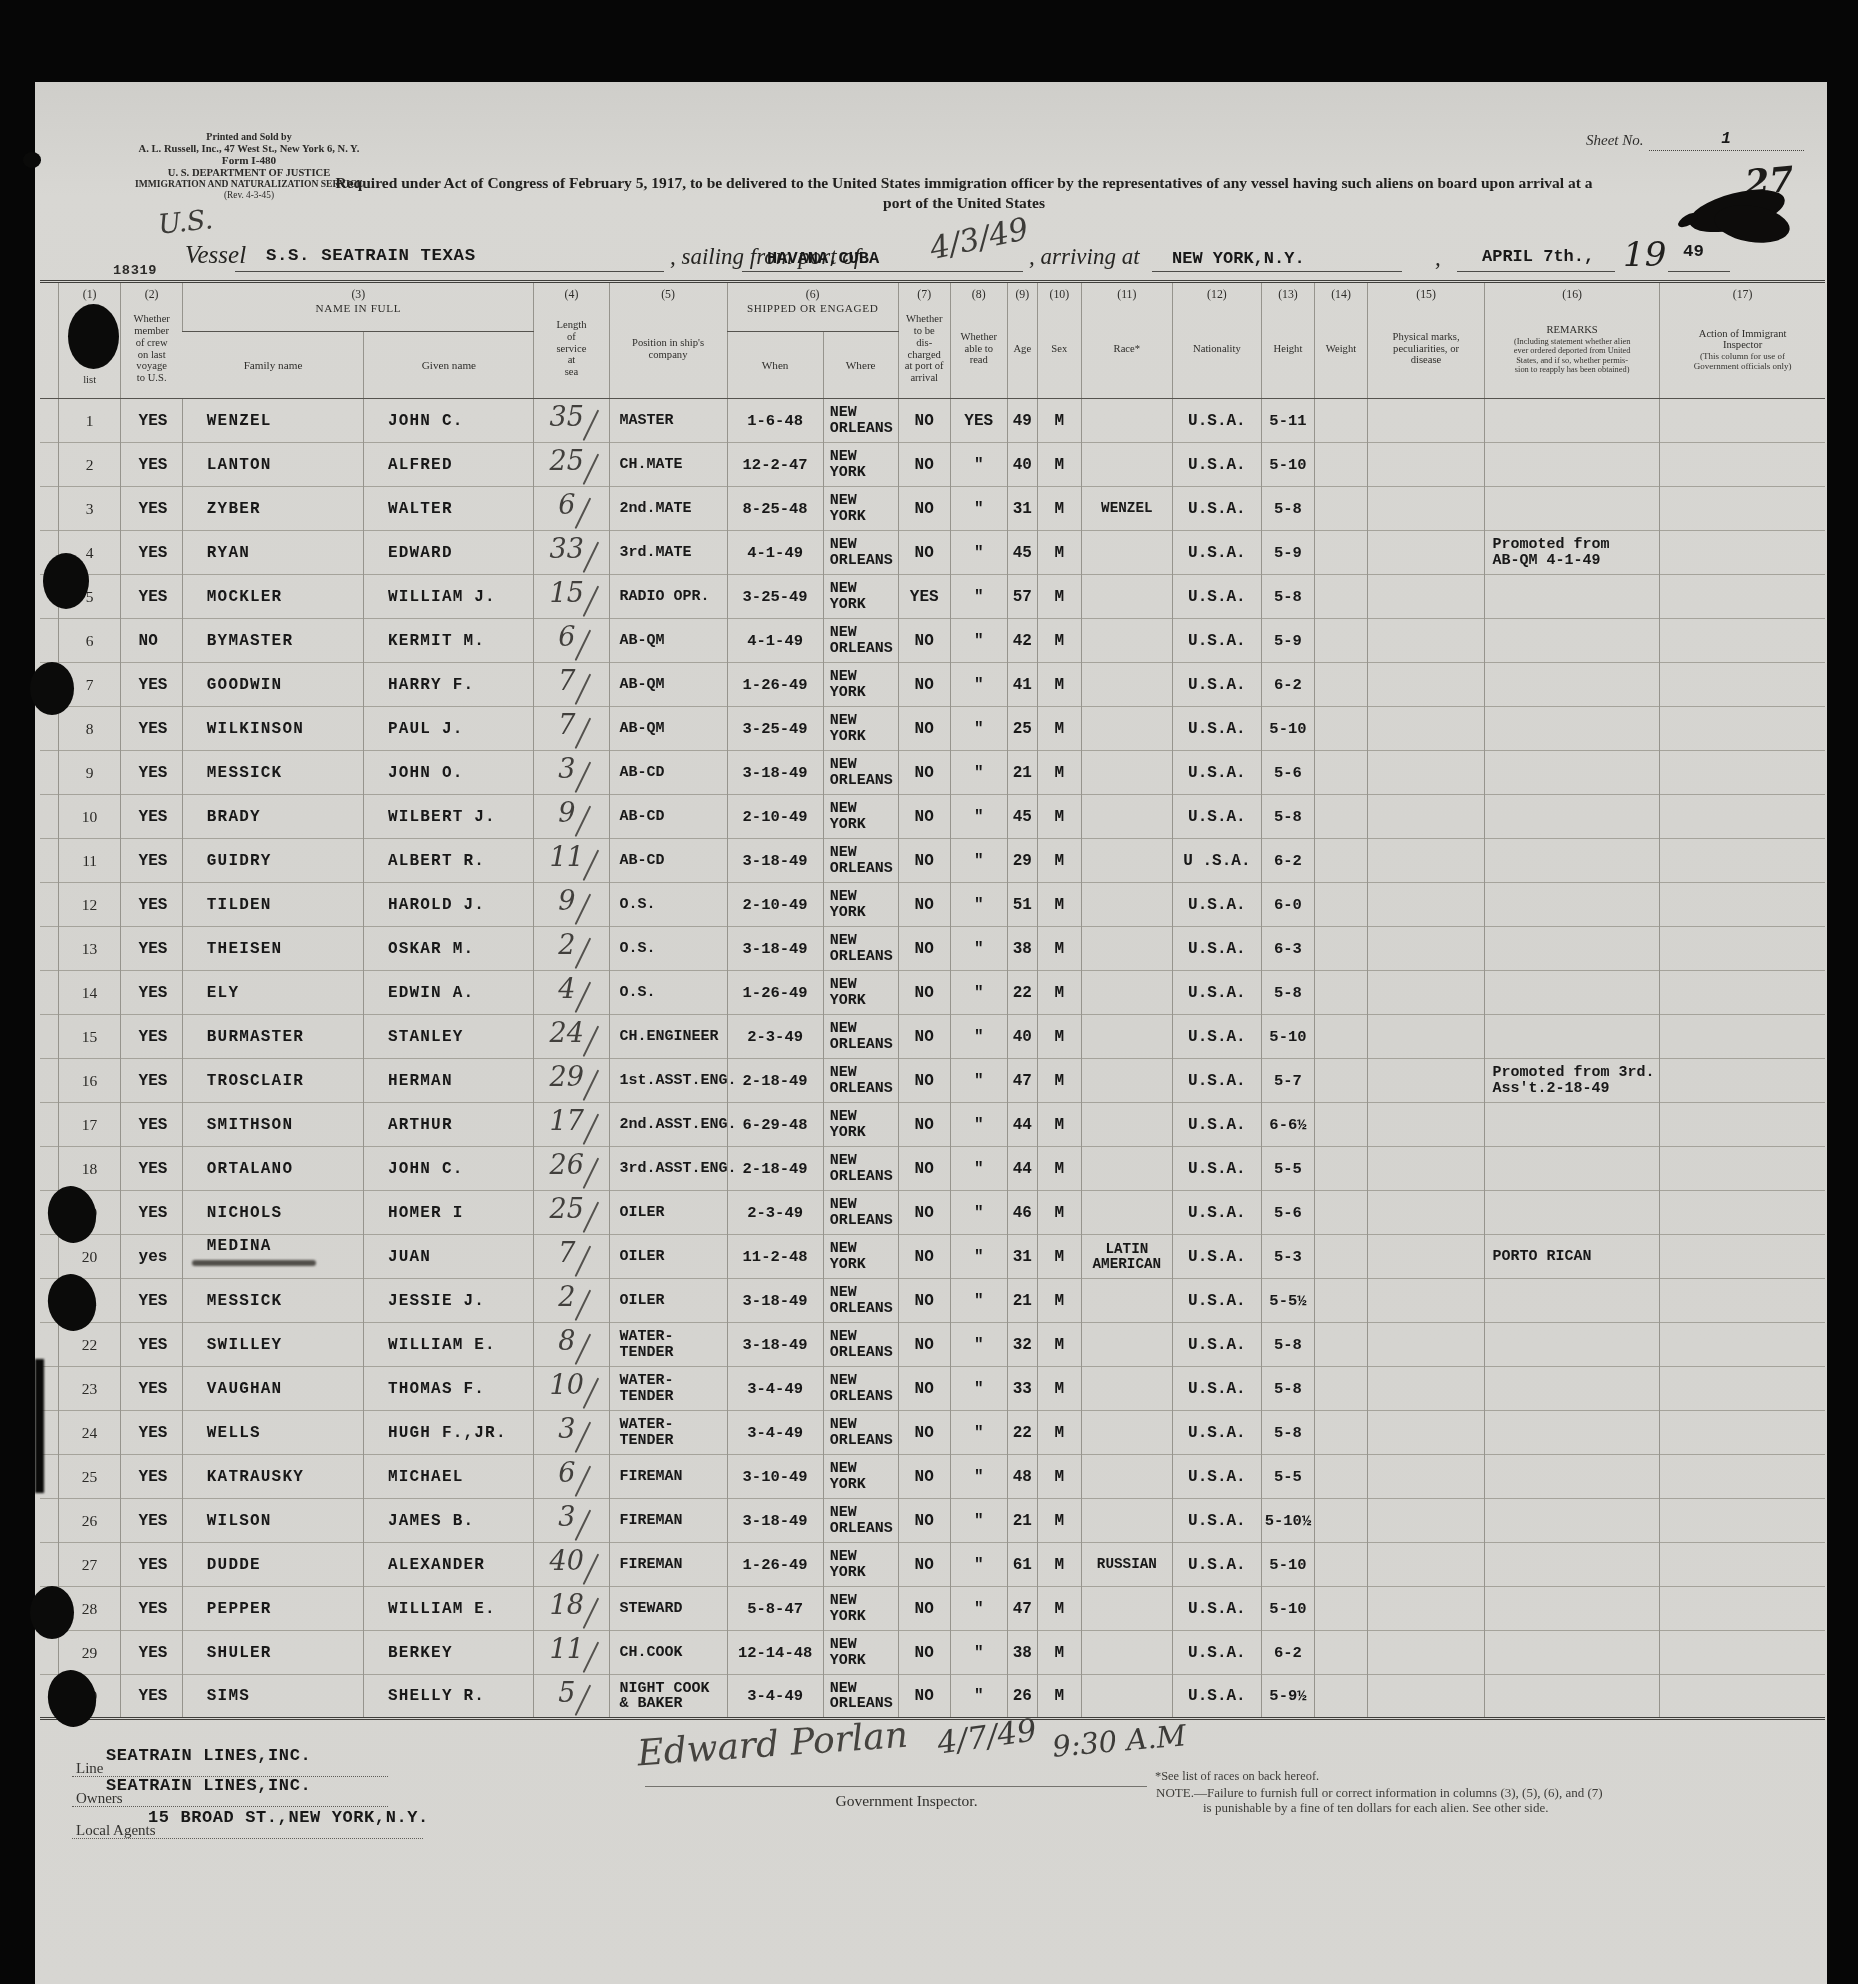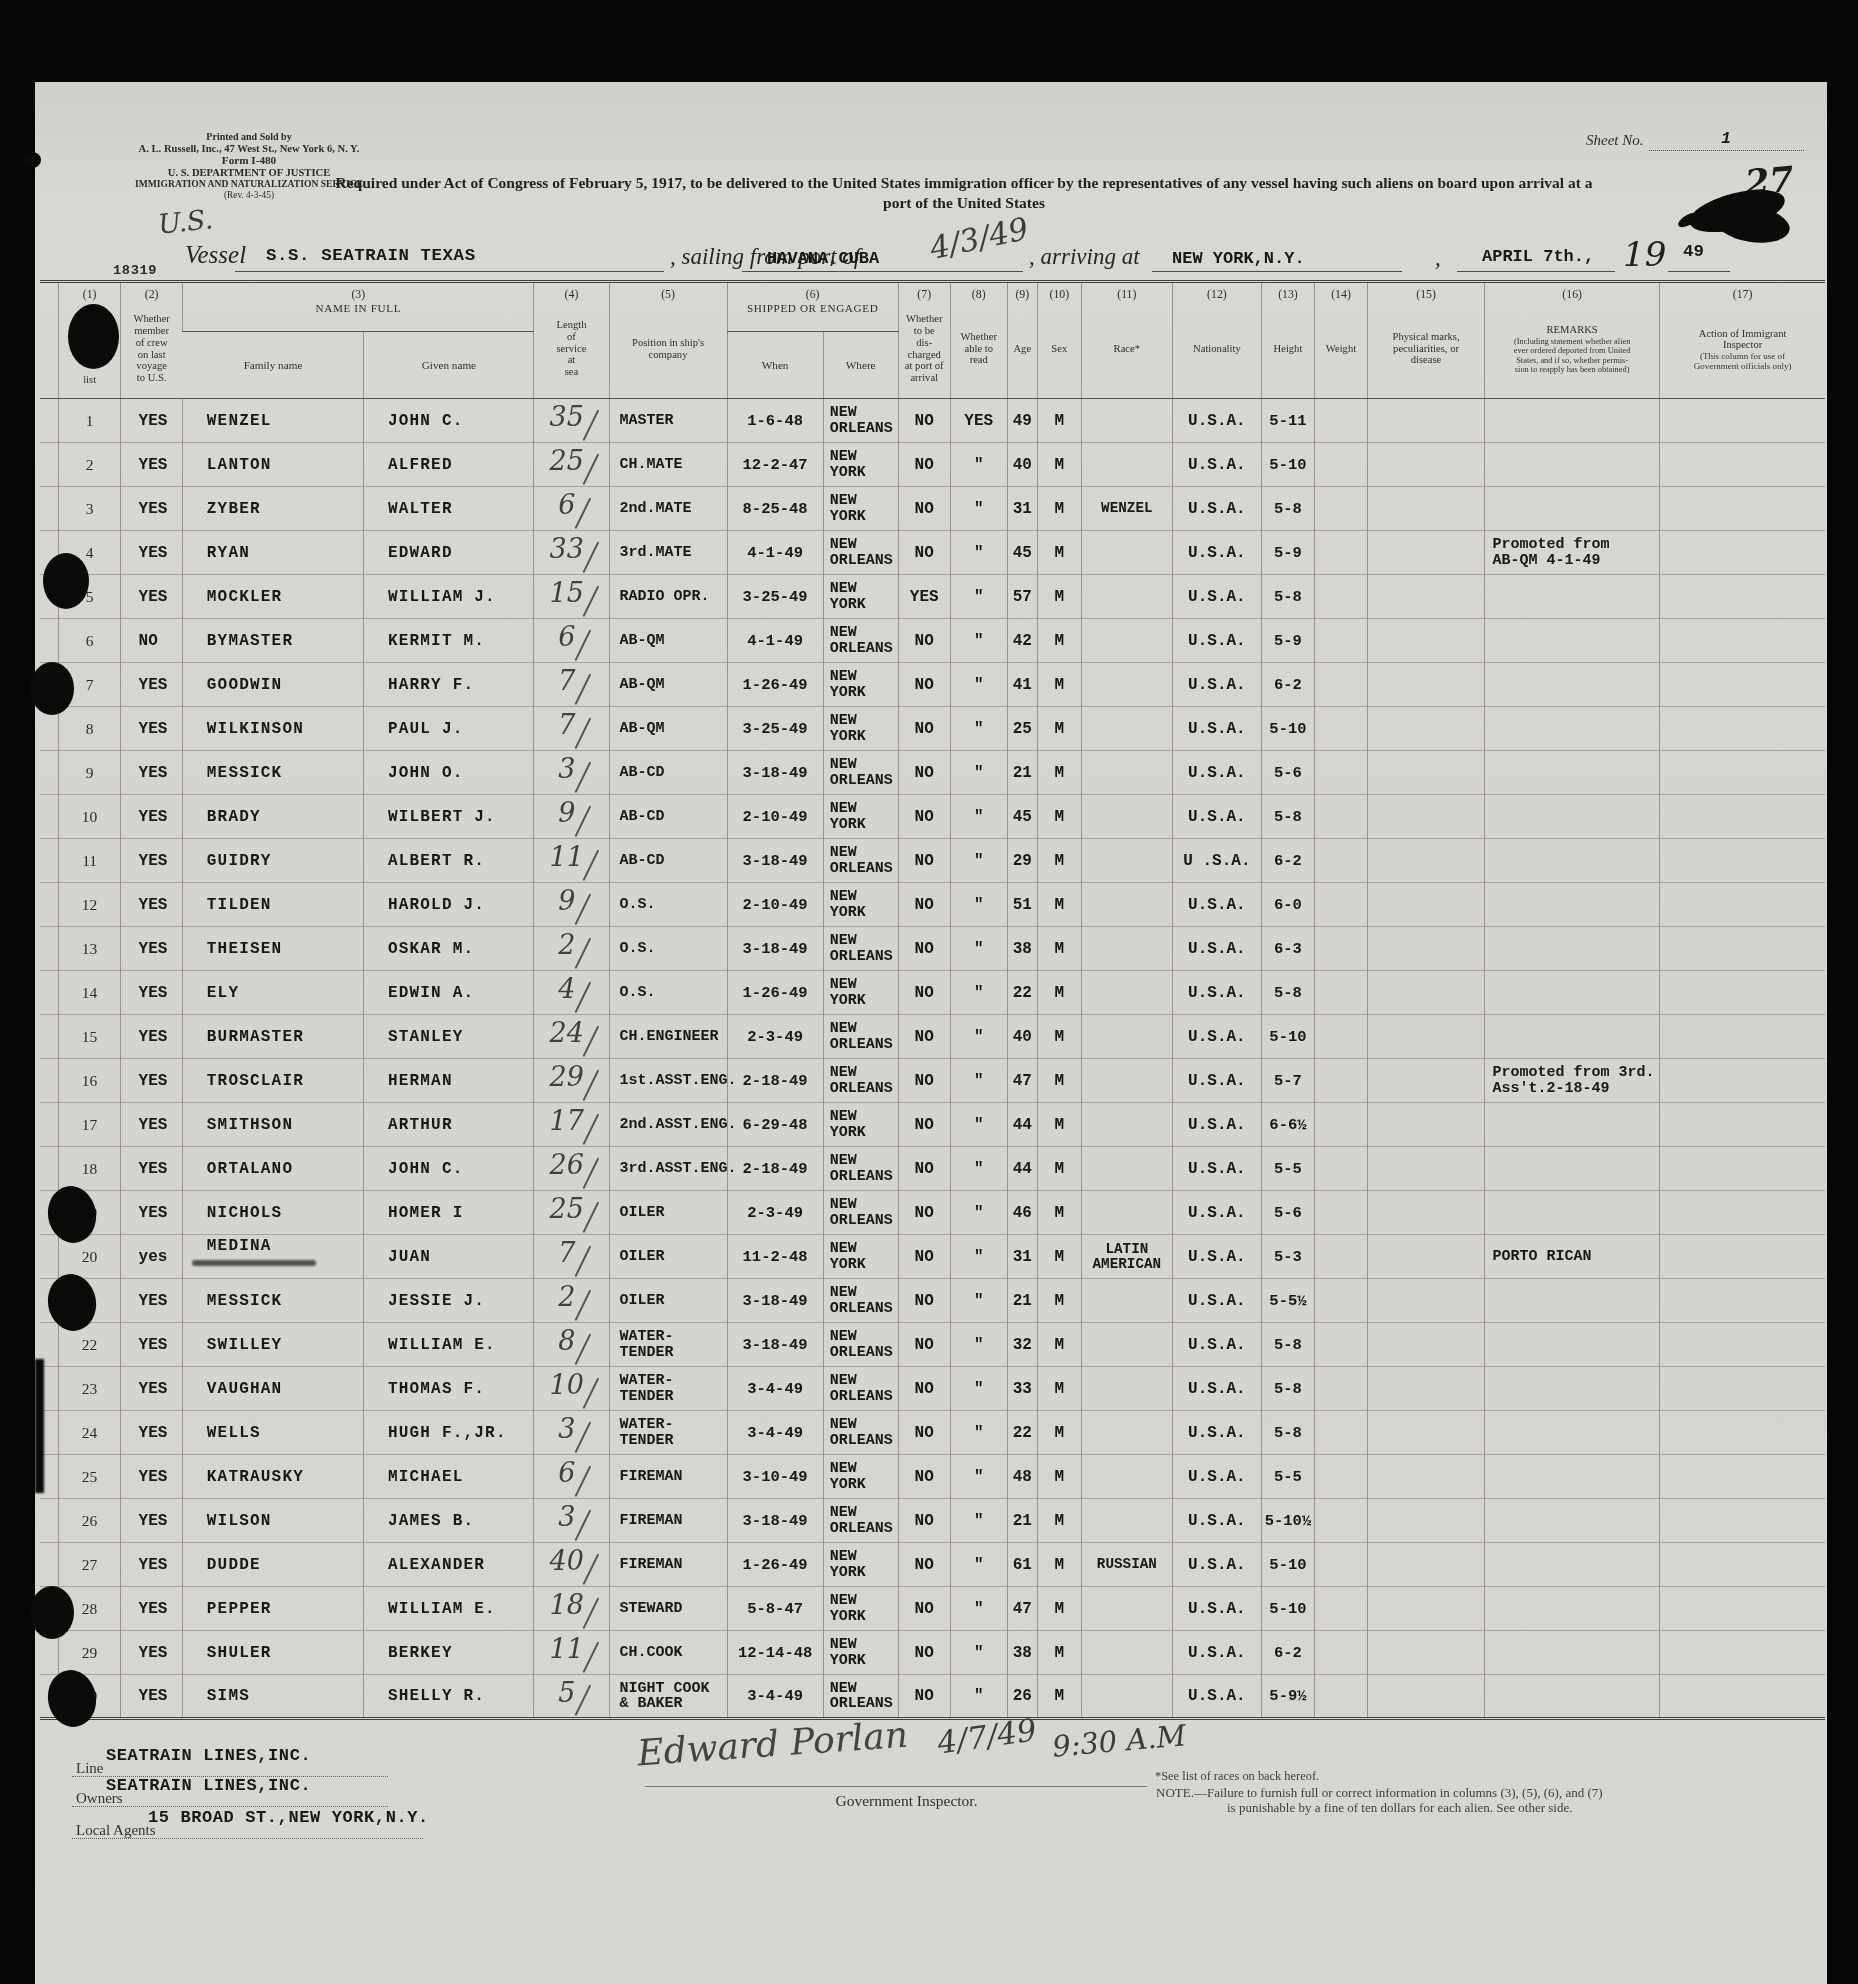--- a/index.html
+++ b/index.html
@@ -94,21 +94,21 @@
   .fl2-label{left:41px;top:1708px;}  .fl2-val{left:71px;top:1694px;} .fl2-line{left:37px;top:1723px;width:316px;}
   .fl3-label{left:41px;top:1740px;}  .fl3-val{left:113px;top:1726px;} .fl3-line{left:37px;top:1755px;width:351px;}
   .sig{left:602px;top:1641px;font-size:36px;transform:rotate(-4deg);color:#45433f;}
   .sig-date{left:902px;top:1636px;font-size:31px;transform:rotate(-8deg);}
   .sig-time{left:1017px;top:1642px;font-size:29px;transform:rotate(-5deg);}
   .sig-line{left:610px;top:1704px;width:502px;border-top:1.2px solid #75736e;height:0;}
   .inspector{left:716px;top:1710px;width:311px;text-align:center;font-size:15.5px;color:#302f2c;}
   .note{color:#3d3c38;}
   .note-races{left:1120px;top:1687px;font-size:12.4px;}
   .note-1{left:1121px;top:1703px;font-size:13px;}
-  .note-2{left:1192px;top:1718px;font-size:13px;}
+  .note-2{left:1168px;top:1718px;font-size:13px;}
   .margin-smear{left:0px;top:1277px;width:9.3px;height:134px;background:#0a0a09;filter:blur(1.2px);}
   .corner-dot{left:-12.4px;top:70px;width:18.6px;height:16px;background:#0a0a09;border-radius:50%;}
 </style>
 </head>
 <body>
 
 <div class="canvas">
   <div class="paper">
 
     <div class="abs corner-dot"></div>

